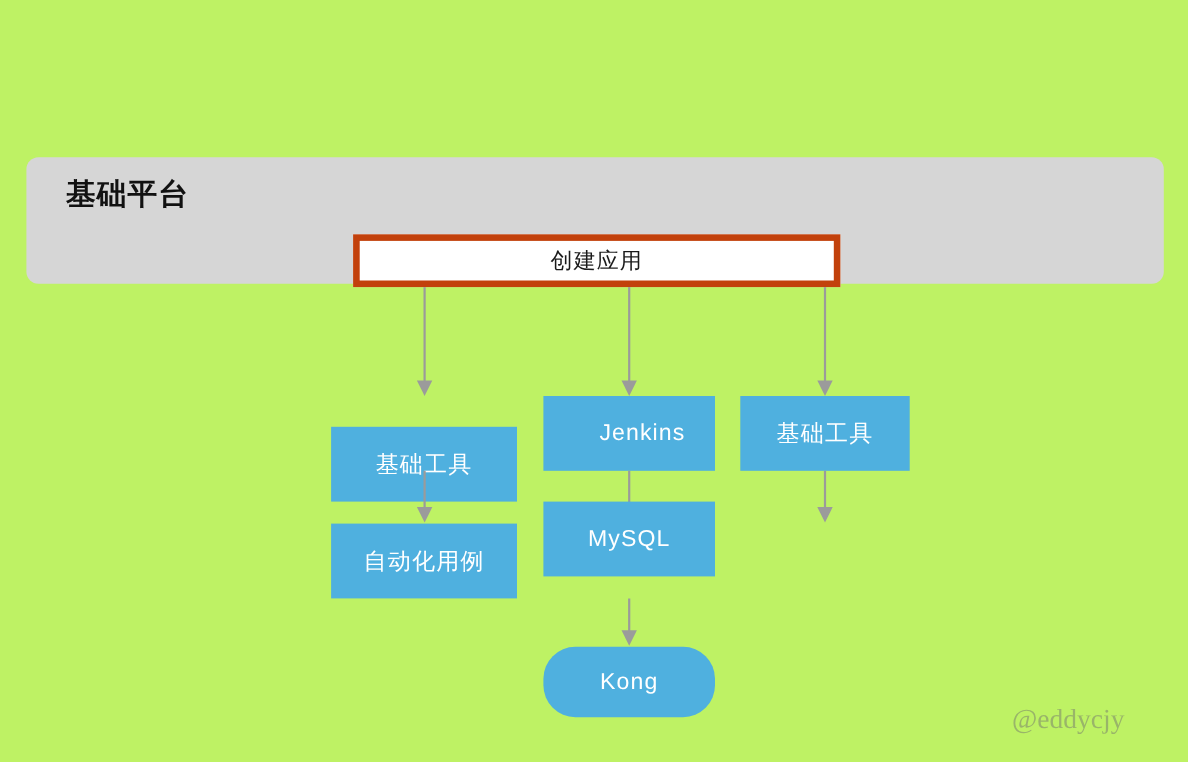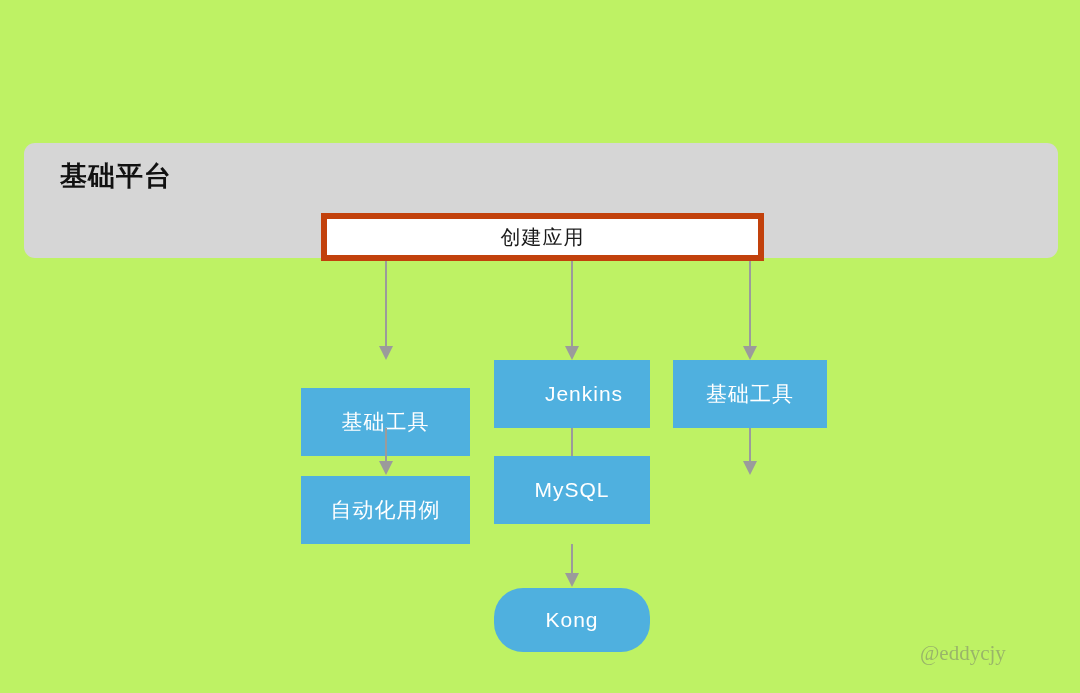--- a/index.html
+++ b/index.html
@@ -112,21 +112,21 @@
     font-size: 21px;
     color: #777777;
     white-space: nowrap;
     letter-spacing: 1px;
   }
   .wm-handle {
     position: absolute;
     left: 82px;
     top: 27px;
     font-family: "Liberation Serif", "DejaVu Serif", serif;
-    font-size: 21px;
+    font-size: 25px;
     color: #6f6f6f;
     white-space: nowrap;
   }
 </style>
 </head>
 <body>
 
 <div id="canvas">
 
   <div class="platform-panel"></div>

